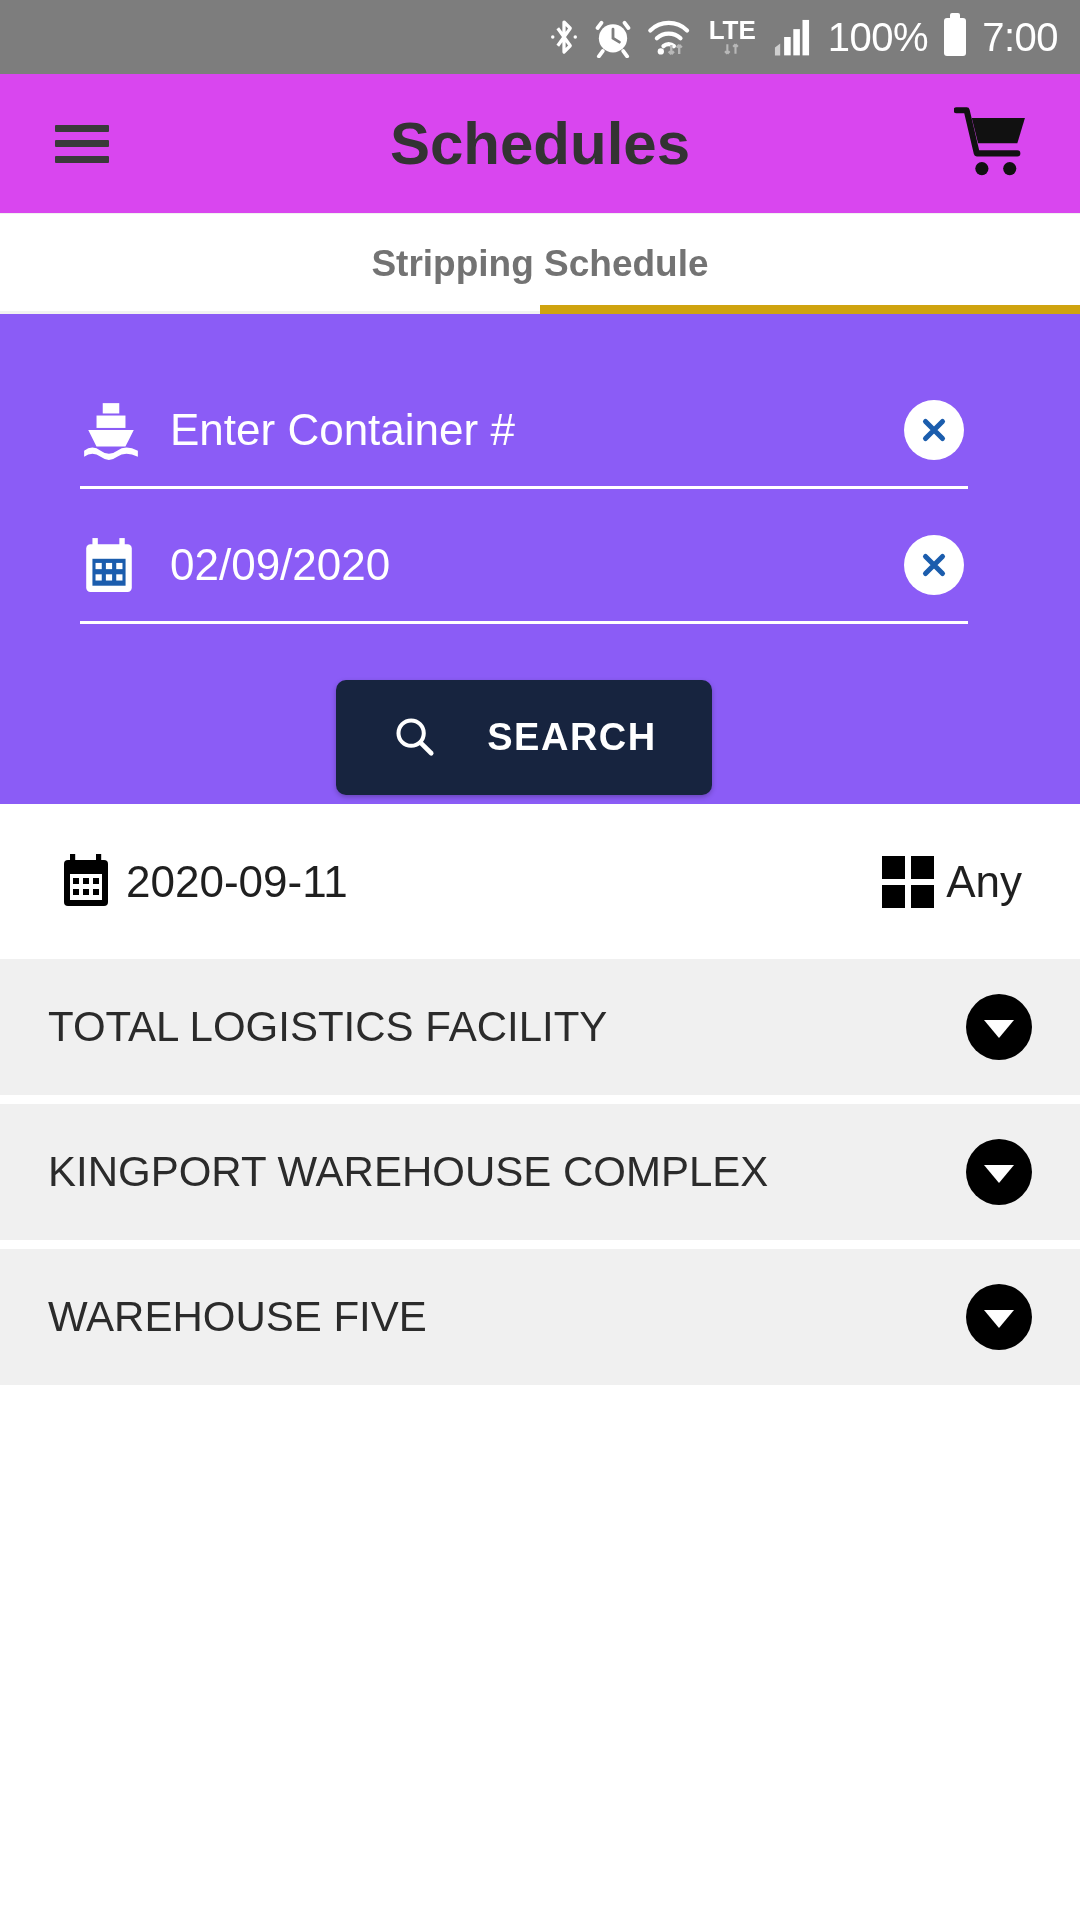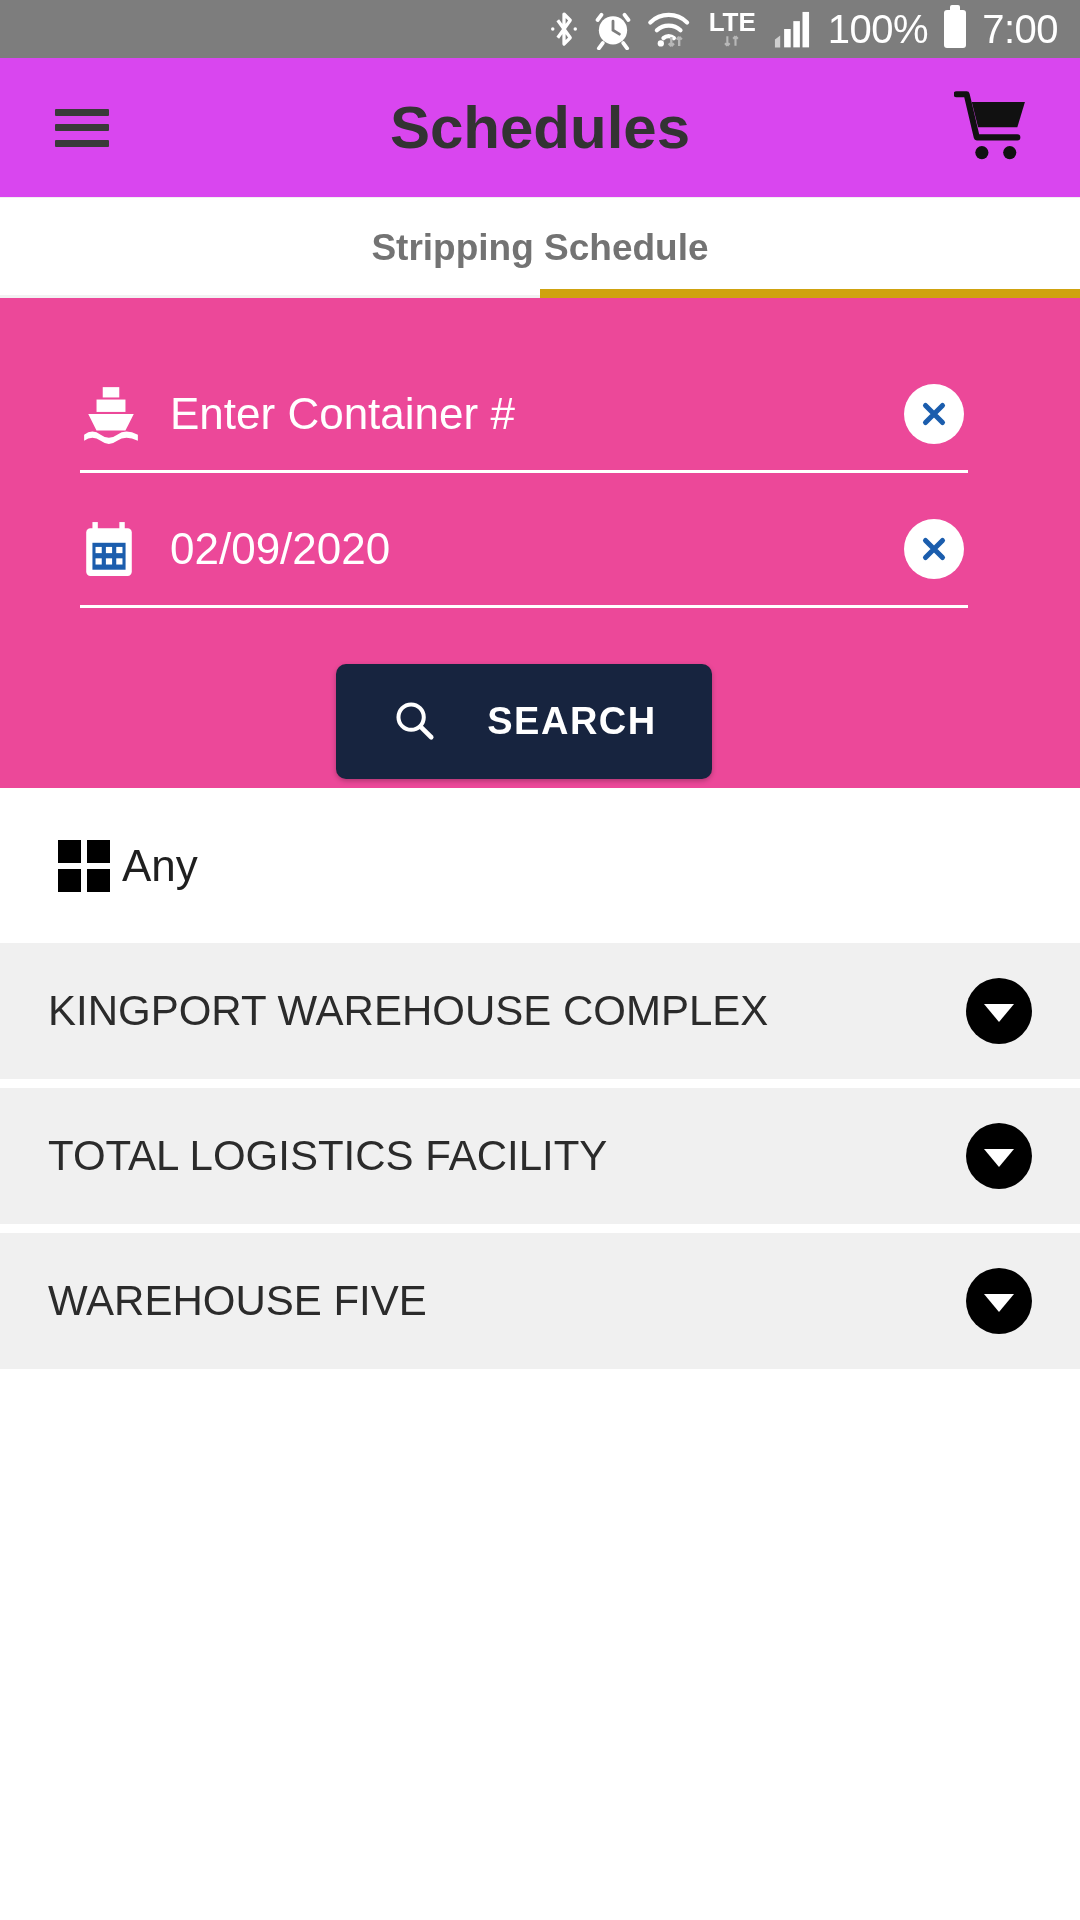--- a/index.html
+++ b/index.html
@@ -5,21 +5,21 @@
   * { margin:0; padding:0; box-sizing:border-box; }
   html, body {
     width:1080px; height:1920px;
     background:#ffffff;
     font-family:"Liberation Sans", sans-serif;
     overflow:hidden;
   }
 
   
   .statusbar{
-    height:58px; width:1080px;
+    height:74px; width:1080px;
     background:#7d7d7d;
     display:flex; align-items:center; justify-content:flex-end;
     padding-right:22px; gap:16px;
   }
   .sb-icon{ display:flex; align-items:center; justify-content:center; }
   .sb-text{
     color:#ffffff; font-size:40px; font-weight:400;
     letter-spacing:-0.5px; line-height:1;
   }
   .sb-battery{
@@ -69,21 +69,21 @@
     position:absolute; bottom:0; left:50%; width:50%; height:9px;
     background:#cfa30f;
   }
   .tab-baseline{
     position:absolute; bottom:0; left:0; width:50%; height:3px;
     background:#f2f2f2;
   }
 
   
   .searchpanel{
-    width:1080px; height:490px; background:#ec4899;
+    width:1080px; height:490px; background:#8b5cf6;
     padding:60px 112px 0 80px;
   }
   .field{
     height:115px; display:flex; align-items:center;
     border-bottom:3px solid #ffffff;
     position:relative;
   }
   .field + .field{ margin-top:20px; }
   .field-icon{
     width:90px; flex:0 0 90px; display:flex; align-items:center;
@@ -279,40 +279,57 @@
             <circle cx="10.5" cy="10.5" r="6.6" stroke="#ffffff" stroke-width="2.1" fill="none"></circle>
             <path d="M15.4 15.4 L21 21" stroke="#ffffff" stroke-width="2.4" stroke-linecap="round"></path>
           </svg>
         </span>
         <span class="search-btn-label">SEARCH</span>
       </button>
     </div>
   </div>
 
   <div class="results-header">
+    <div class="rh-left">
+      <span>
+        <svg width="56" height="56" viewBox="0 0 28 28">
+          <rect x="6" y="1" width="2.6" height="5" fill="#000000"></rect>
+          <rect x="19" y="1" width="2.6" height="5" fill="#000000"></rect>
+          <rect x="3" y="4" width="22" height="23" rx="2" fill="#000000"></rect>
+          <rect x="6" y="11" width="16" height="13" fill="#ffffff"></rect>
+          <rect x="7.5" y="13" width="3" height="3" fill="#000000"></rect>
+          <rect x="12.5" y="13" width="3" height="3" fill="#000000"></rect>
+          <rect x="17.5" y="13" width="3" height="3" fill="#000000"></rect>
+          <rect x="7.5" y="18.5" width="3" height="3" fill="#000000"></rect>
+          <rect x="12.5" y="18.5" width="3" height="3" fill="#000000"></rect>
+          <rect x="17.5" y="18.5" width="3" height="3" fill="#000000"></rect>
+        </svg>
+      </span>
+      <span class="rh-text">2020-09-11</span>
+    </div>
     <div class="rh-right">
       <span class="grid-icon">
         <i></i>
         <i></i>
         <i></i>
         <i></i>
       </span>
       <span class="rh-text">Any</span>
     </div>
   </div>
 
   <div class="list">
     <div class="list-item">
-      <span class="list-label">KINGPORT WAREHOUSE COMPLEX</span>
+      <span class="list-label">TOTAL LOGISTICS FACILITY</span>
       <span class="chevron-circle">
         <span class="chev-tri"></span>
       </span>
     </div>
     <div class="list-item">
-      <span class="list-label">TOTAL LOGISTICS FACILITY</span>
+      <span class="list-label">KINGPORT WAREHOUSE COMPLEX</span>
       <span class="chevron-circle">
         <span class="chev-tri"></span>
       </span>
     </div>
     <div class="list-item">
       <span class="list-label">WAREHOUSE FIVE</span>
       <span class="chevron-circle">
         <span class="chev-tri"></span>
       </span>
     </div>

